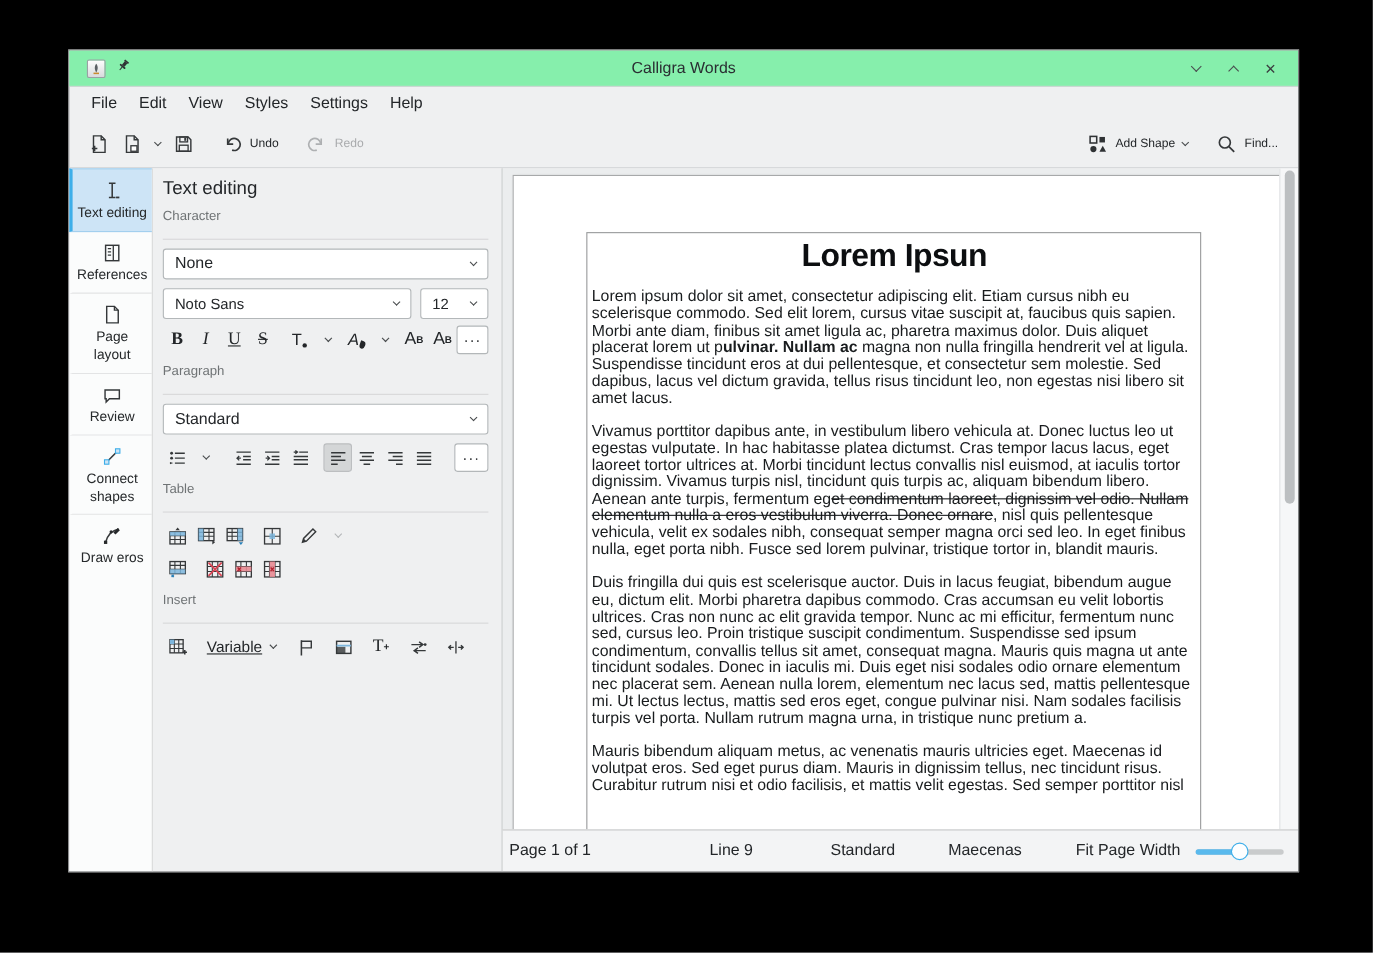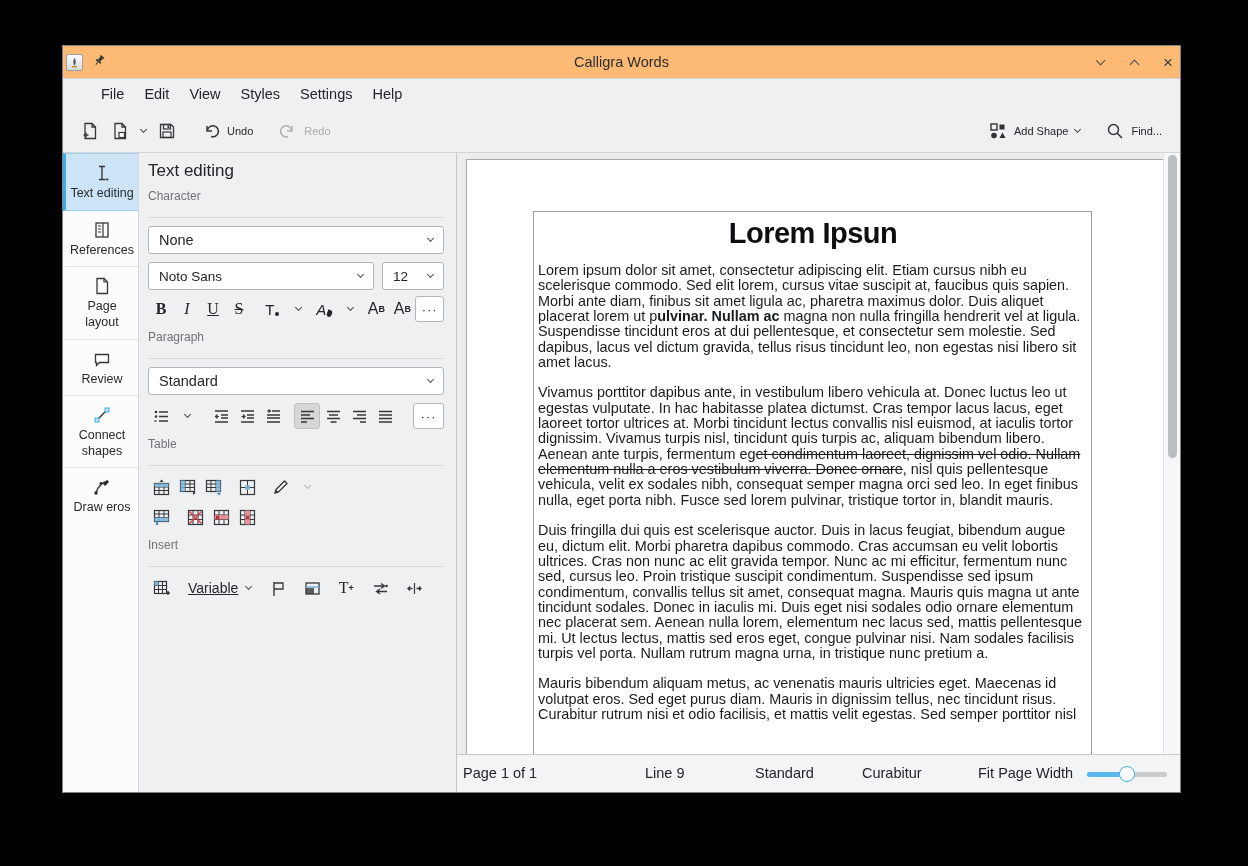--- a/index.html
+++ b/index.html
@@ -7,35 +7,35 @@
   body {
     width:1248px; height:866px; background:#000;
     font-family:"Liberation Sans", sans-serif; position:relative; overflow:hidden;
     color:#232629; -webkit-font-smoothing:antialiased;
   }
   .window {
     position:absolute; left:62px; top:45px; width:1119px; height:748px;
     background:#eff0f1; border:1px solid #7f8182; display:flex; flex-direction:column;
   }
   
-  .titlebar { height:33px; background:#fdba74; border-bottom:1px solid #d2d4d5; position:relative;
-              display:flex; align-items:center; padding:0 3px; flex:none; }
+  .titlebar { height:33px; background:#86efac; border-bottom:1px solid #d2d4d5; position:relative;
+              display:flex; align-items:center; padding:0 16px; flex:none; }
   .app-icon { width:17px; height:17px; border:1px solid #9aa0a4; background:linear-gradient(#fdfdfd,#d8dadc);
               border-radius:2px; display:flex; align-items:center; justify-content:center; margin-right:10px; }
   .tb-title { position:absolute; left:0; right:0; text-align:center; font-size:14.5px; color:#2a2e32; }
   .tb-controls { margin-left:auto; display:flex; gap:16px; align-items:center; z-index:2; }
   .winbtn { width:18px; height:18px; display:flex; align-items:center; justify-content:center; color:#3a3d3f; }
   .chev { display:inline-block; width:7px; height:7px; border-left:1.7px solid #4a4d4f; border-bottom:1.7px solid #4a4d4f;
           transform:rotate(-45deg); margin-top:-3px; }
   .chev.up { transform:rotate(135deg); margin-top:4px; }
   .chev.small { width:5px; height:5px; }
   .chev.disabled { border-color:#b4b6b8; }
   .xglyph { font-size:17px; line-height:1; color:#3a3d3f; }
   
-  .menubar { height:30px; display:flex; align-items:center; padding:0 28px; font-size:14.5px; flex:none; }
+  .menubar { height:30px; display:flex; align-items:center; padding:0 10px; font-size:14.5px; flex:none; }
   .menu-item { padding:3px 10px; border-radius:3px; }
   
   .toolbar { height:44px; display:flex; align-items:center; padding:0 12px; border-bottom:1px solid #d2d4d5; flex:none; }
   .tbtn { display:flex; align-items:center; gap:7px; padding:5px 6px; border-radius:3px; font-size:11px; color:#232629; }
   .tbtn.disabled { color:#a9abad; }
   .tico { width:18px; height:18px; display:block; }
   .spacer { flex:1; }
   
   .main { flex:1; display:flex; min-height:0; }
   
@@ -496,21 +496,21 @@
           </div>
         </div>
         <div class="vscroll">
           <div class="vthumb"></div>
         </div>
       </div>
       <div class="statusbar">
         <span class="sb-item" style="left:6px">Page 1 of 1</span>
         <span class="sb-item" style="left:188px">Line 9</span>
         <span class="sb-item" style="left:298px">Standard</span>
-        <span class="sb-item" style="left:405px">Curabitur</span>
+        <span class="sb-item" style="left:405px">Maecenas</span>
         <span class="sb-item" style="left:521px">Fit Page Width</span>
         <span class="slider">
           <span class="slider-fill"></span>
           <span class="slider-handle"></span>
         </span>
       </div>
     </div>
 
   </div>
 </div>

